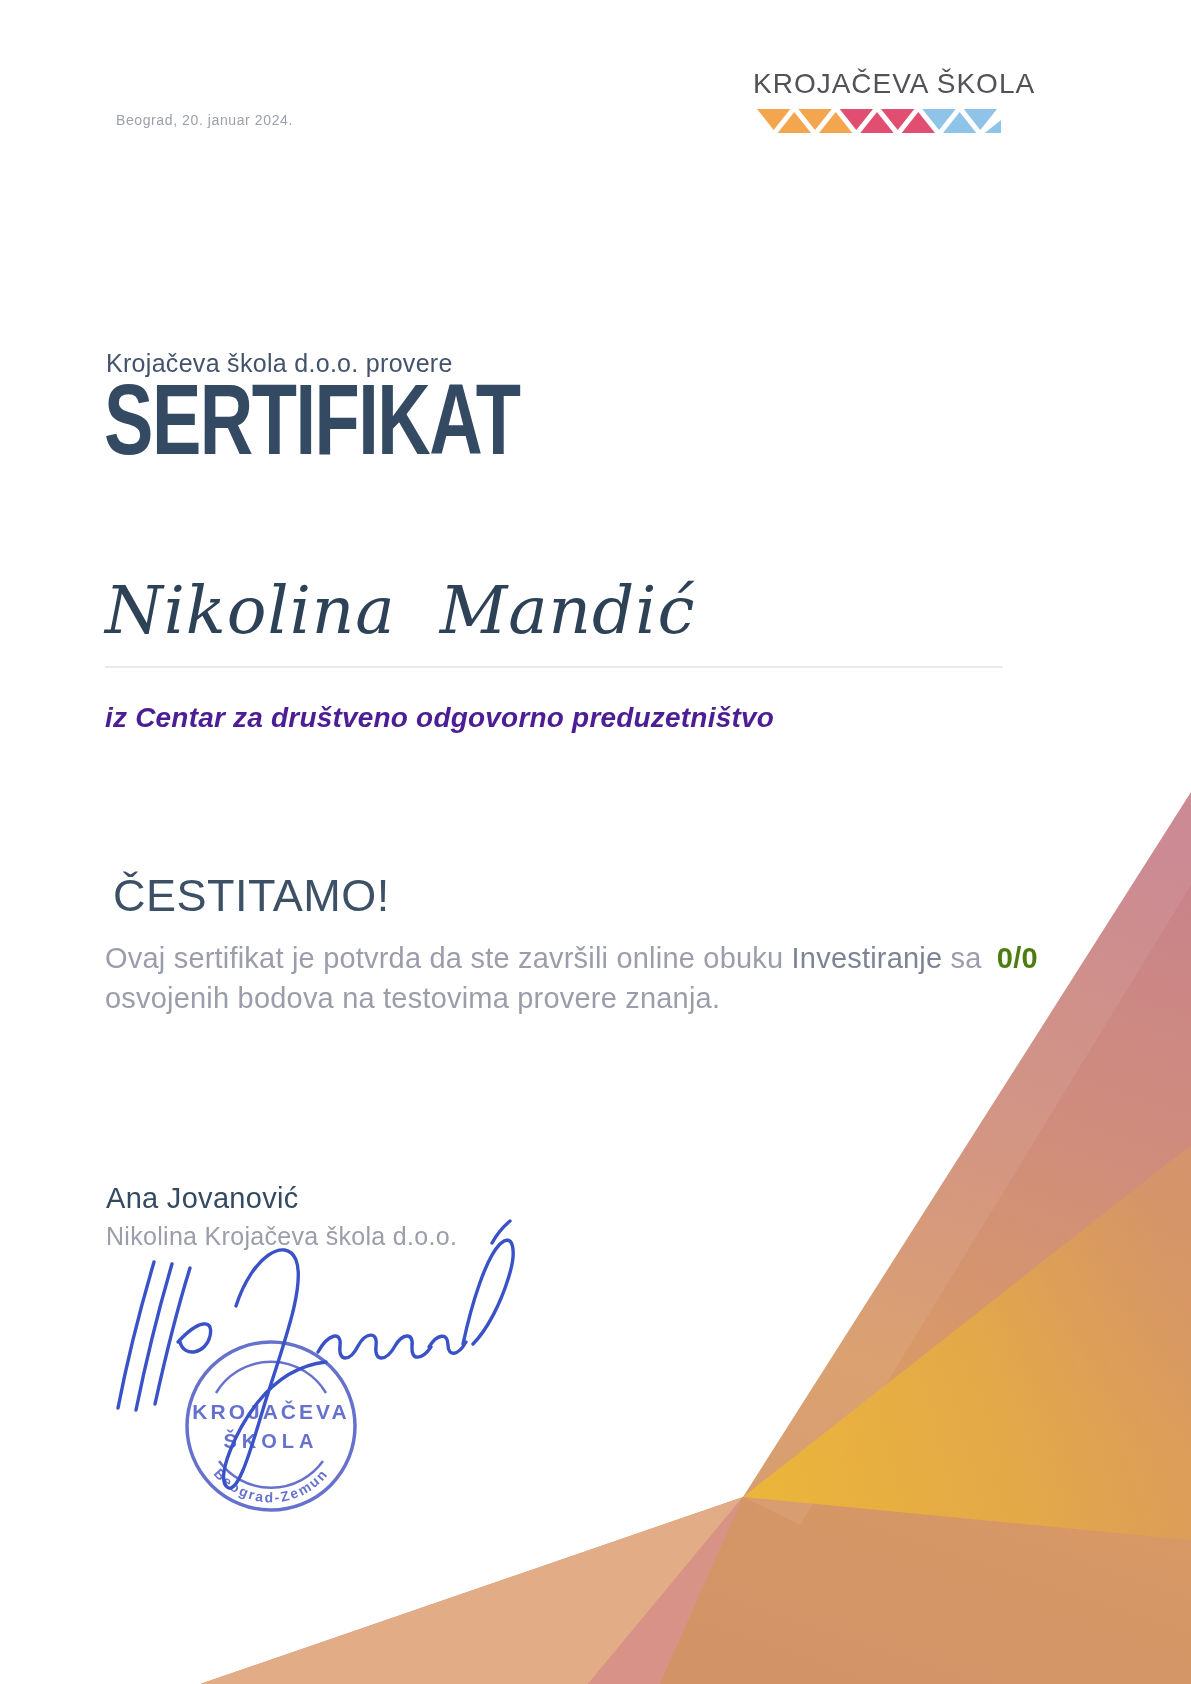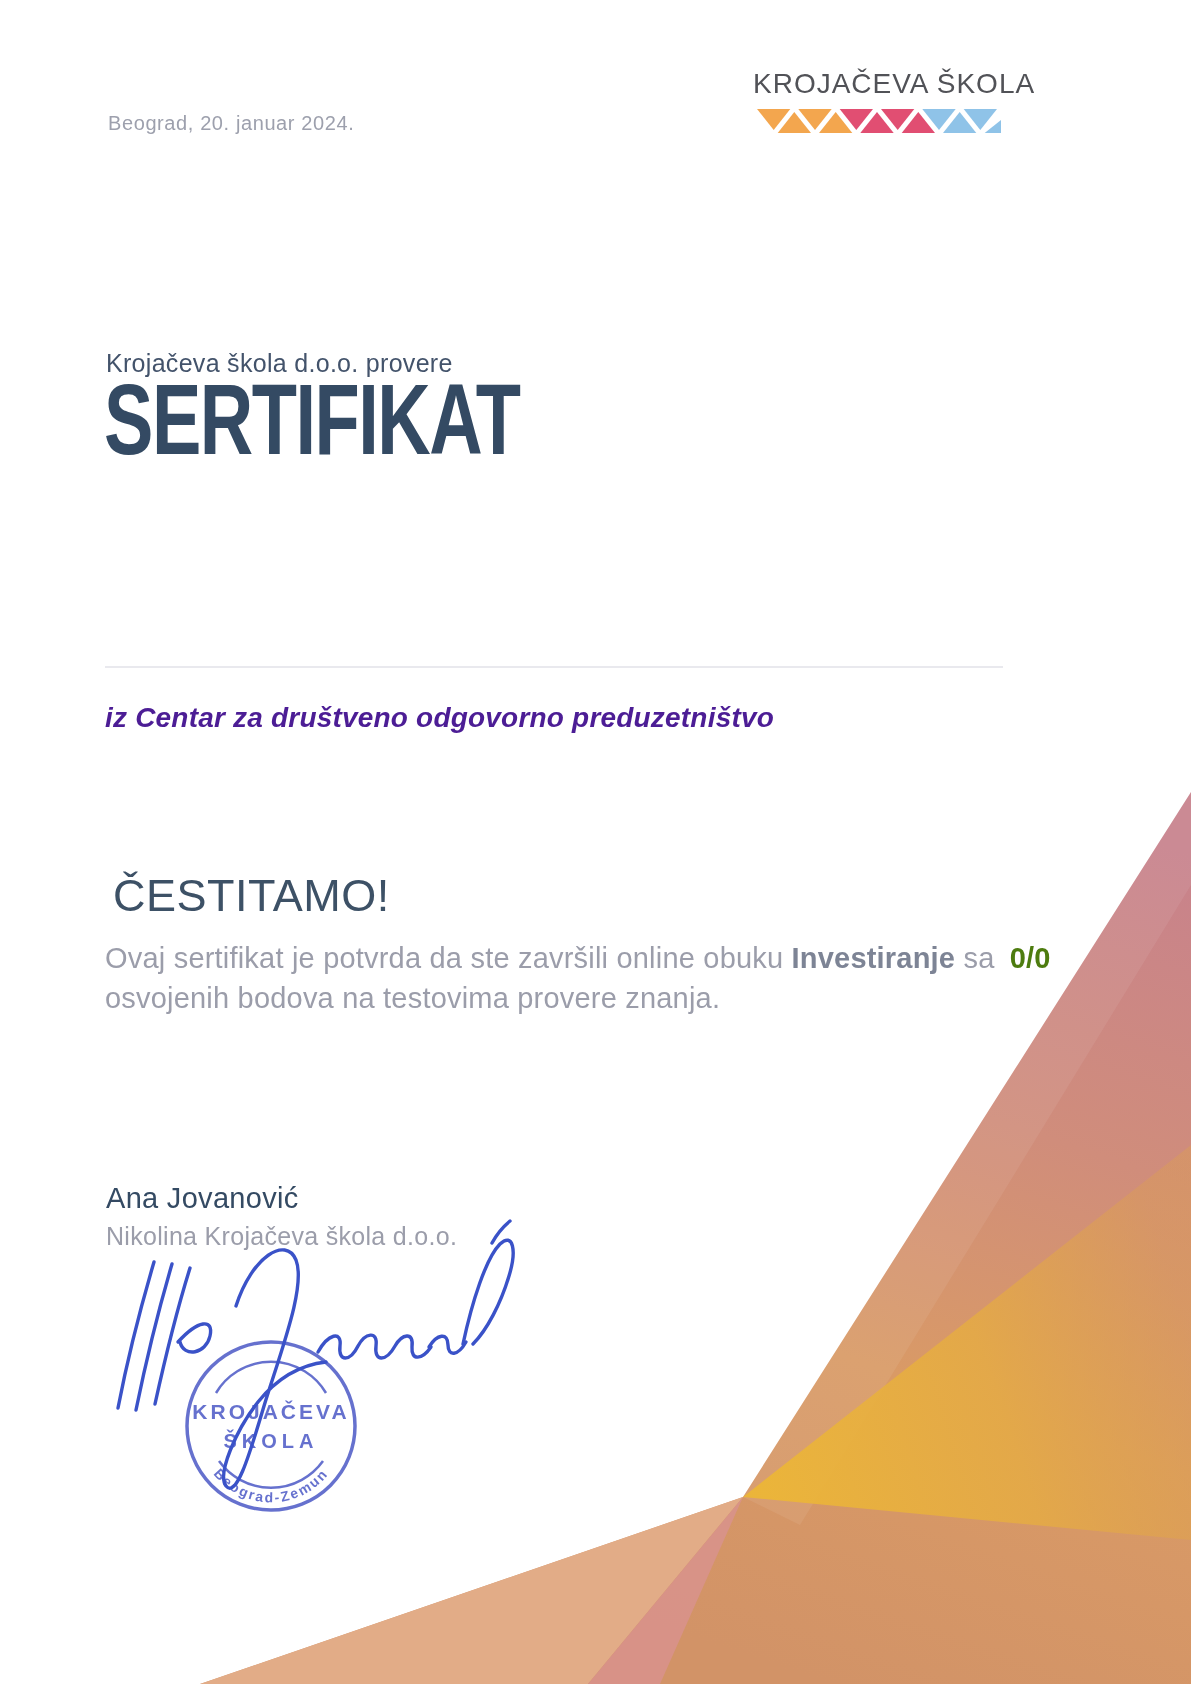--- a/index.html
+++ b/index.html
@@ -6,22 +6,22 @@
   .page {
     position:relative; width:1191px; height:1684px; background:#ffffff;
     overflow:hidden; font-family:"Liberation Sans", sans-serif;
   }
   svg.layer { position:absolute; left:0; top:0; pointer-events:none; }
   #decor  { z-index:0; }
   #sigsvg { z-index:2; }
   .content { position:absolute; left:0; top:0; width:100%; height:100%; z-index:1; }
 
   .date-line {
-    position:absolute; left:108px; top:112px;
-    font-size:20px; letter-spacing:0.6px; color:#9da0ad;
+    position:absolute; left:116px; top:112px;
+    font-size:14px; letter-spacing:0.6px; color:#9da0ad;
   }
   .logo-block { position:absolute; left:753px; top:68px; width:300px; }
   .logo-wordmark {
     font-size:28px; letter-spacing:1px; color:#515257; font-weight:400;
     white-space:nowrap;
   }
   .logo-strip { display:block; margin-top:8px; }
 
   .issuer-line {
     position:absolute; left:106px; top:349px;
@@ -49,21 +49,21 @@
   }
 
   .congrats-heading {
     position:absolute; left:105px; top:862px; margin:8px;
     font-size:45px; font-weight:500; color:#3d5166; letter-spacing:0.5px;
   }
   .congrats-body {
     position:absolute; left:105px; top:938px; margin:0; max-width:952px;
     font-size:29px; line-height:40px; color:#9b9daa; letter-spacing:0.2px;
   }
-  .course-strong { font-weight:700; color:#7d8495; }
+  .course-strong { font-weight:400; color:#7d8495; }
   .score-strong  { font-weight:700; color:#4d7c0f; padding-left:7px; }
 
   .signatory-name {
     position:absolute; left:106px; top:1182px;
     font-size:29px; color:#344a63; letter-spacing:0.3px;
   }
   .signatory-title {
     position:absolute; left:106px; top:1222px;
     font-size:25px; color:#9b9daa; letter-spacing:0.3px;
   }
@@ -115,20 +115,21 @@
         <polygon points="190,25 223.3,25 206.7,4" style="fill:var(--accent-blue)"></polygon>
         <polygon points="210.7,1 244,1 227.3,22" style="fill:var(--accent-blue)"></polygon>
         <polygon points="231.7,25 248,25 248,12" style="fill:var(--accent-blue)"></polygon>
       </svg>
     </div>
 
     <div class="issuer-line">Krojačeva škola d.o.o. provere</div>
 
     <h1 class="cert-title">SERTIFIKAT</h1>
 
+    <div class="recipient-name">Nikolina Mandić</div>
     <div class="name-underline"></div>
 
     <div class="recipient-org">iz Centar za društveno odgovorno preduzetništvo</div>
 
     <h2 class="congrats-heading">ČESTITAMO!</h2>
 
     <p class="congrats-body"><span>Ovaj sertifikat je potvrda da ste završili online obuku </span><span class="course-strong">Investiranje</span><span> sa </span><span class="score-strong">0/0</span><span> osvojenih bodova na testovima provere znanja.</span></p>
 
     <div class="signatory-name">Ana Jovanović</div>
     <div class="signatory-title">Nikolina Krojačeva škola d.o.o.</div>

